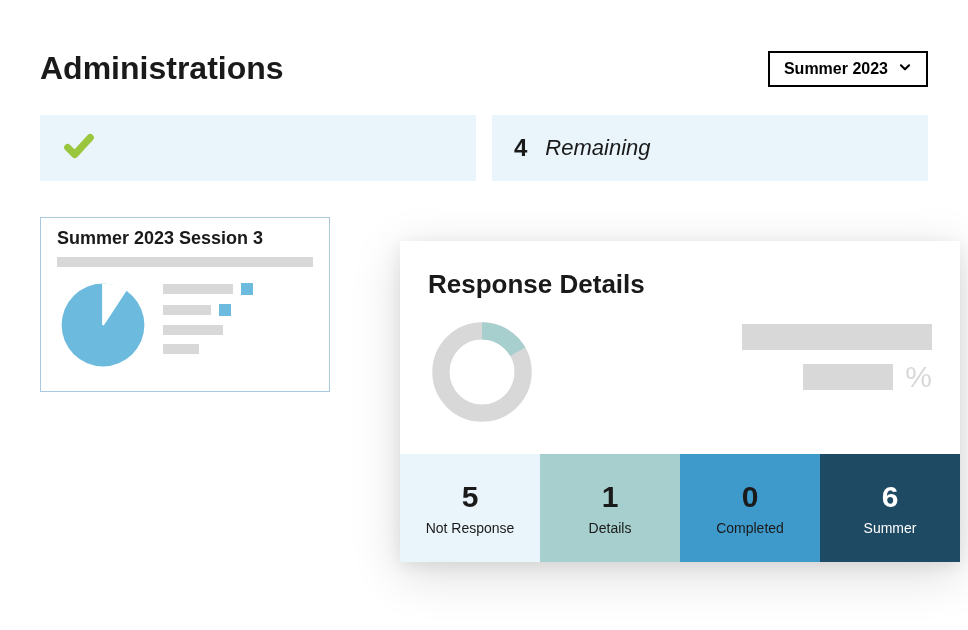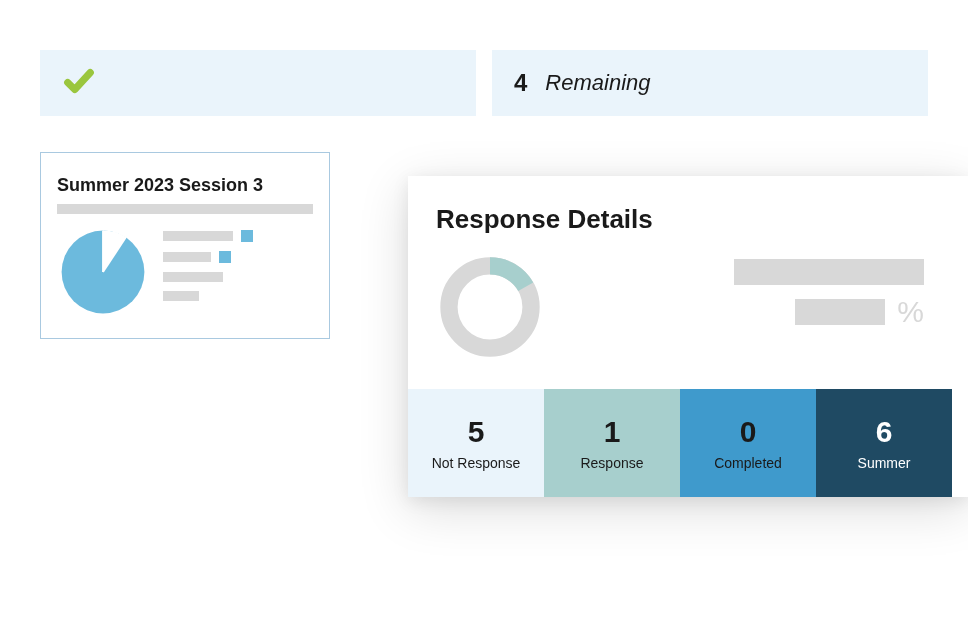--- a/index.html
+++ b/index.html
@@ -68,21 +68,21 @@
     .lower-area {
       position: relative;
     }
 
     .session-card {
       position: absolute;
       top: 0;
       left: 0;
       width: 290px;
       border: 1px solid #a9c9e0;
-      padding: 22px 16px 20px 16px;
+      padding: 10px 16px 20px 16px;
       background: #fff;
     }
     .session-title {
       font-size: 18px;
       font-weight: 700;
       color: #1a1a1a;
       margin-bottom: 8px;
     }
     .skeleton-line-full {
       height: 10px;
@@ -123,22 +123,21 @@
     .legend-bar.w3 { width: 60px; }
     .legend-bar.w4 { width: 36px; }
 
     .details-card {
       position: absolute;
       top: 24px;
       left: 360px;
       width: 560px;
       background: #ffffff;
       box-shadow: 0 12px 48px rgba(0,0,0,0.14), 0 4px 16px rgba(0,0,0,0.08);
-      padding: 28px 44px 0 28px;
-      margin-left: 8px;
+      padding: 28px 28px 0 28px;
     }
     .details-title {
       font-size: 26px;
       font-weight: 700;
       color: #1a1a1a;
       margin-bottom: 18px;
     }
     .details-mid {
       display: flex;
       justify-content: space-between;
@@ -199,20 +198,31 @@
     .tile-started    { background: #a7cfcd; color: #1a1a1a; }
     .tile-completed  { background: #3f9acc; color: #1a1a1a; }
     .tile-completed .tile-label { color: #1a1a1a; }
     .tile-total      { background: #1f4a63; color: #ffffff; }
   </style>
 </head>
 <body>
 
 <div class="container">
 
+  <div class="header-row">
+    <h1 class="page-title">Administrations</h1>
+    <div class="period-dropdown">
+      <span>Summer 2023</span>
+      <span>
+        <svg viewBox="0 0 24 24" fill="none" stroke="#000000" stroke-width="3.5" stroke-linecap="round" stroke-linejoin="round">
+            <polyline points="5 9 12 16 19 9"></polyline>
+          </svg>
+      </span>
+    </div>
+  </div>
 
   <div class="stat-cards">
     <div class="stat-card">
       <span class="check-icon">
         <svg viewBox="0 0 24 24" fill="none" stroke="#9ac63e" stroke-width="5" stroke-linecap="round" stroke-linejoin="round">
             <polyline points="4 13 9 18 20 6"></polyline>
           </svg>
       </span>
     </div>
     <div class="stat-card">
@@ -273,21 +283,21 @@
         </div>
       </div>
 
       <div class="status-tiles">
         <div class="status-tile tile-notstarted">
           <div class="tile-count">5</div>
           <div class="tile-label">Not Response</div>
         </div>
         <div class="status-tile tile-started">
           <div class="tile-count">1</div>
-          <div class="tile-label">Response</div>
+          <div class="tile-label">Details</div>
         </div>
         <div class="status-tile tile-completed">
           <div class="tile-count">0</div>
           <div class="tile-label">Completed</div>
         </div>
         <div class="status-tile tile-total">
           <div class="tile-count">6</div>
           <div class="tile-label">Summer</div>
         </div>
       </div>

